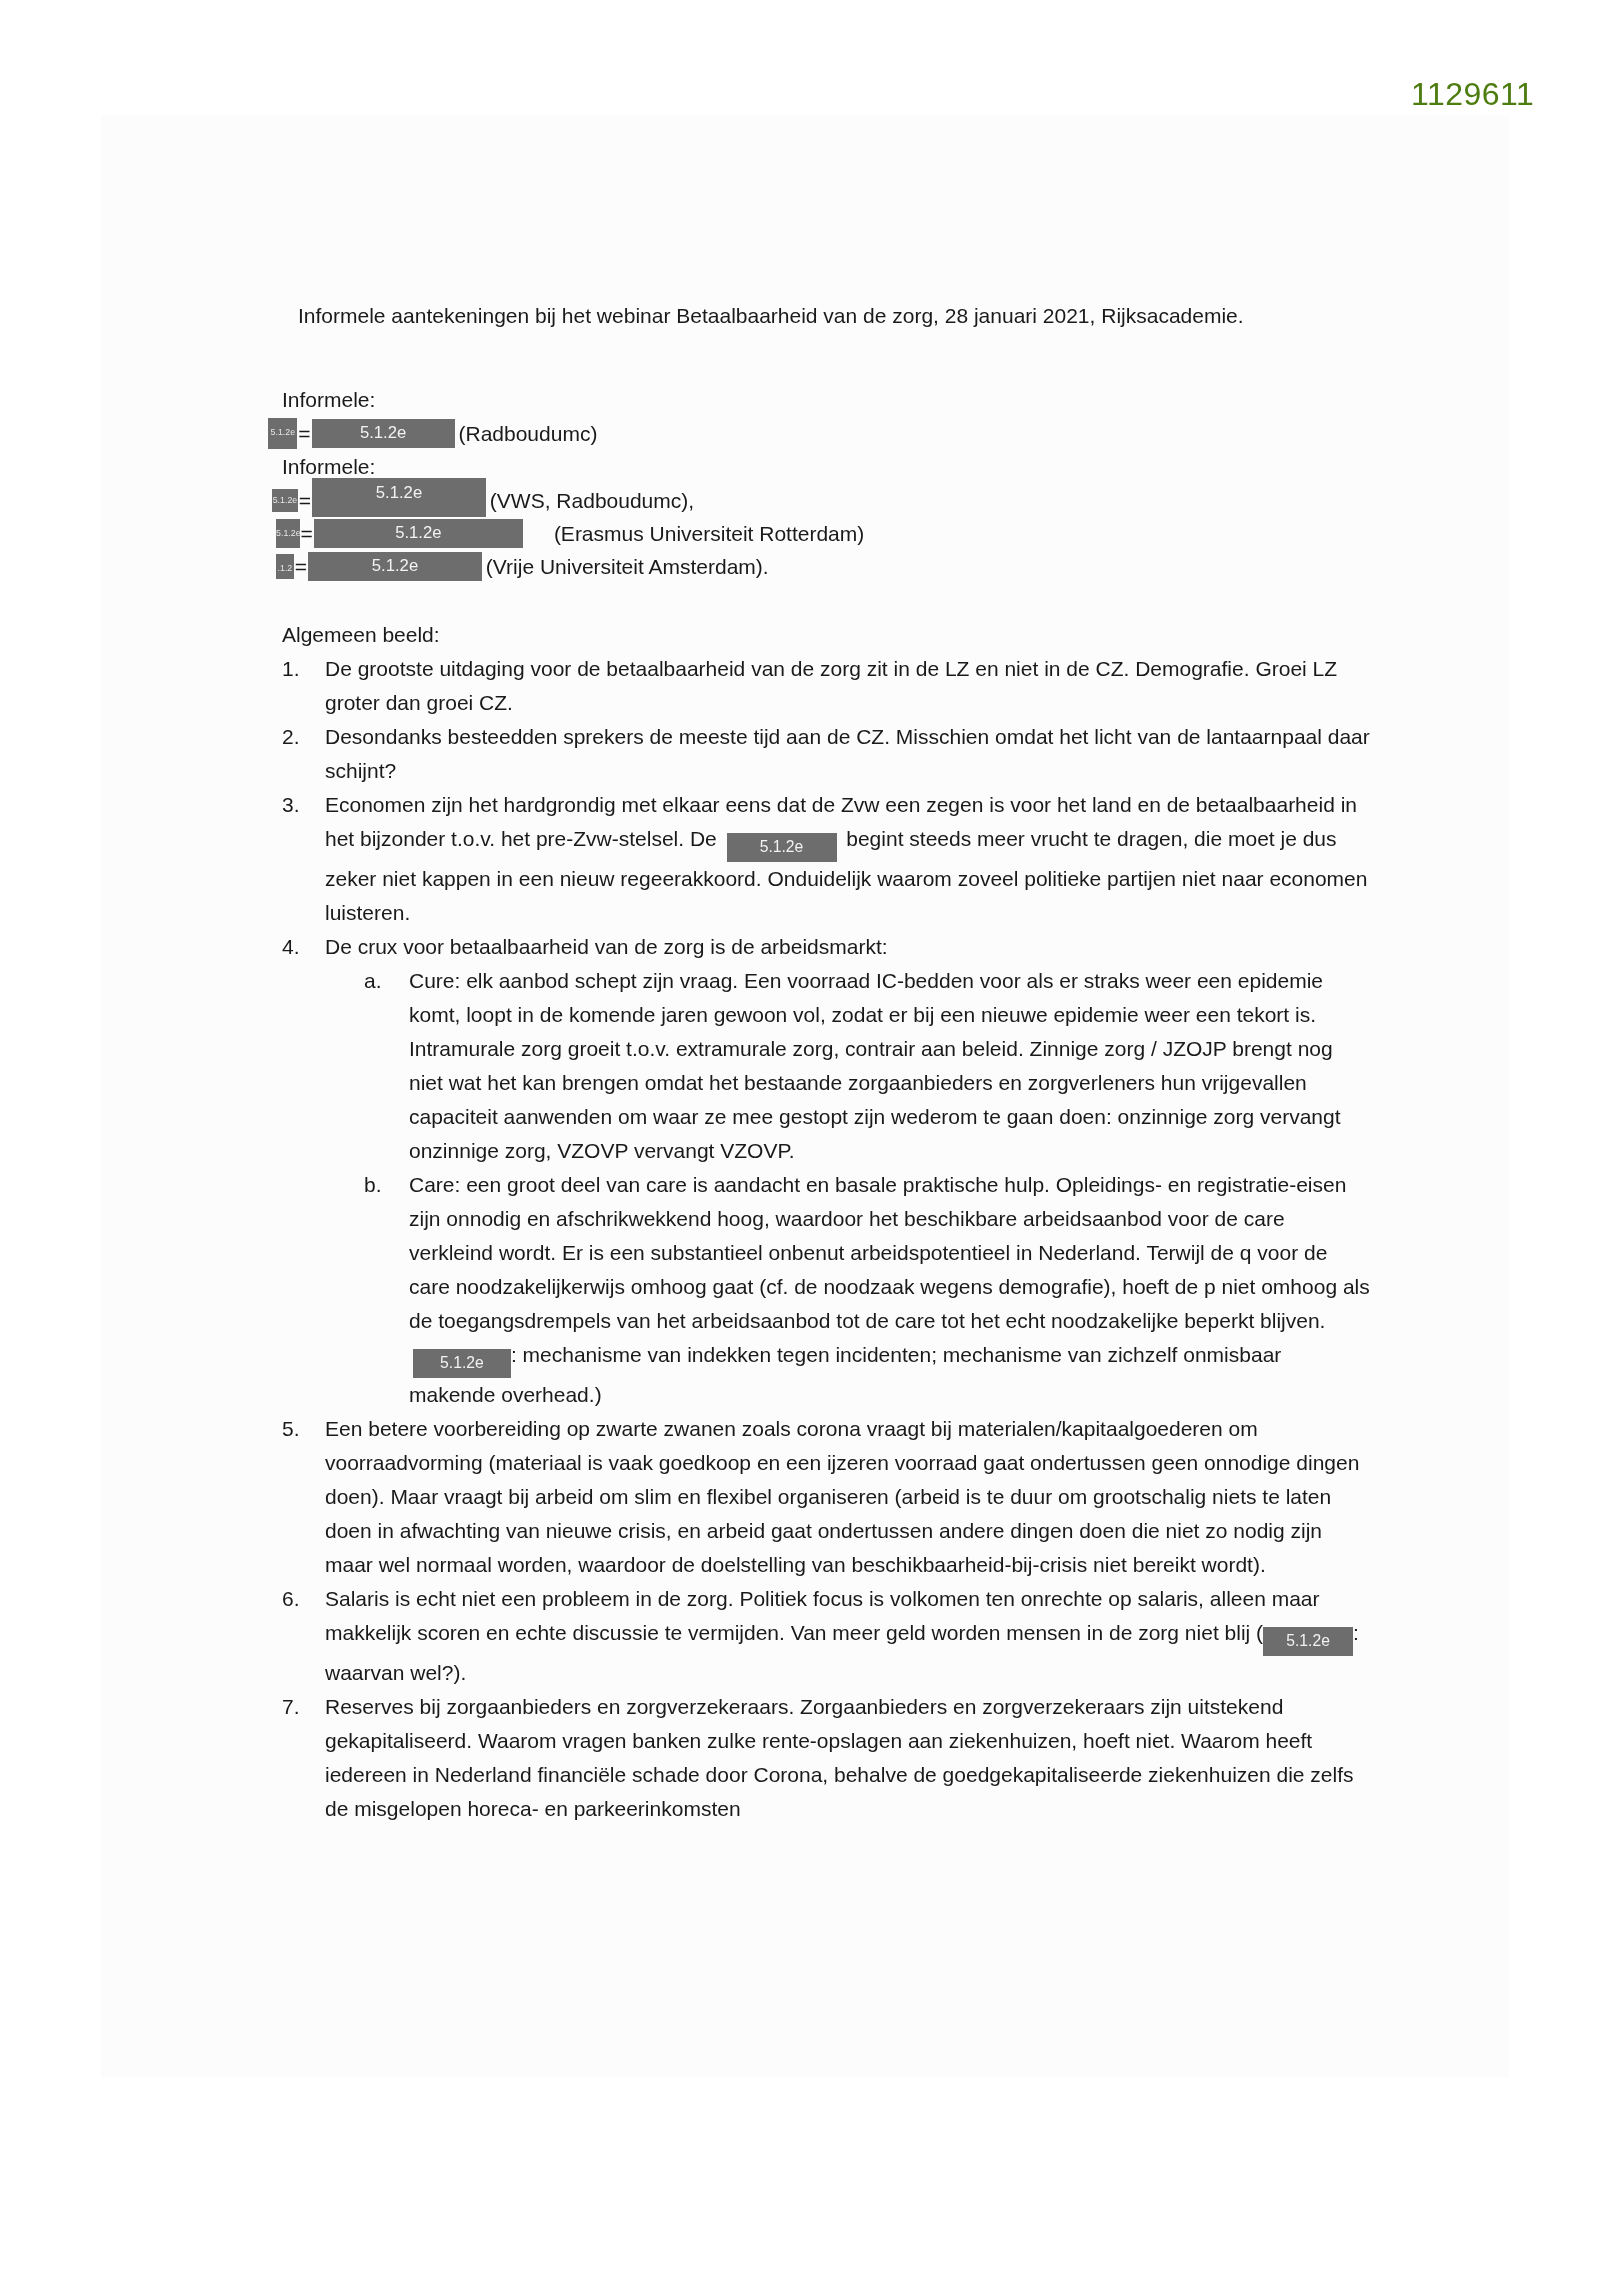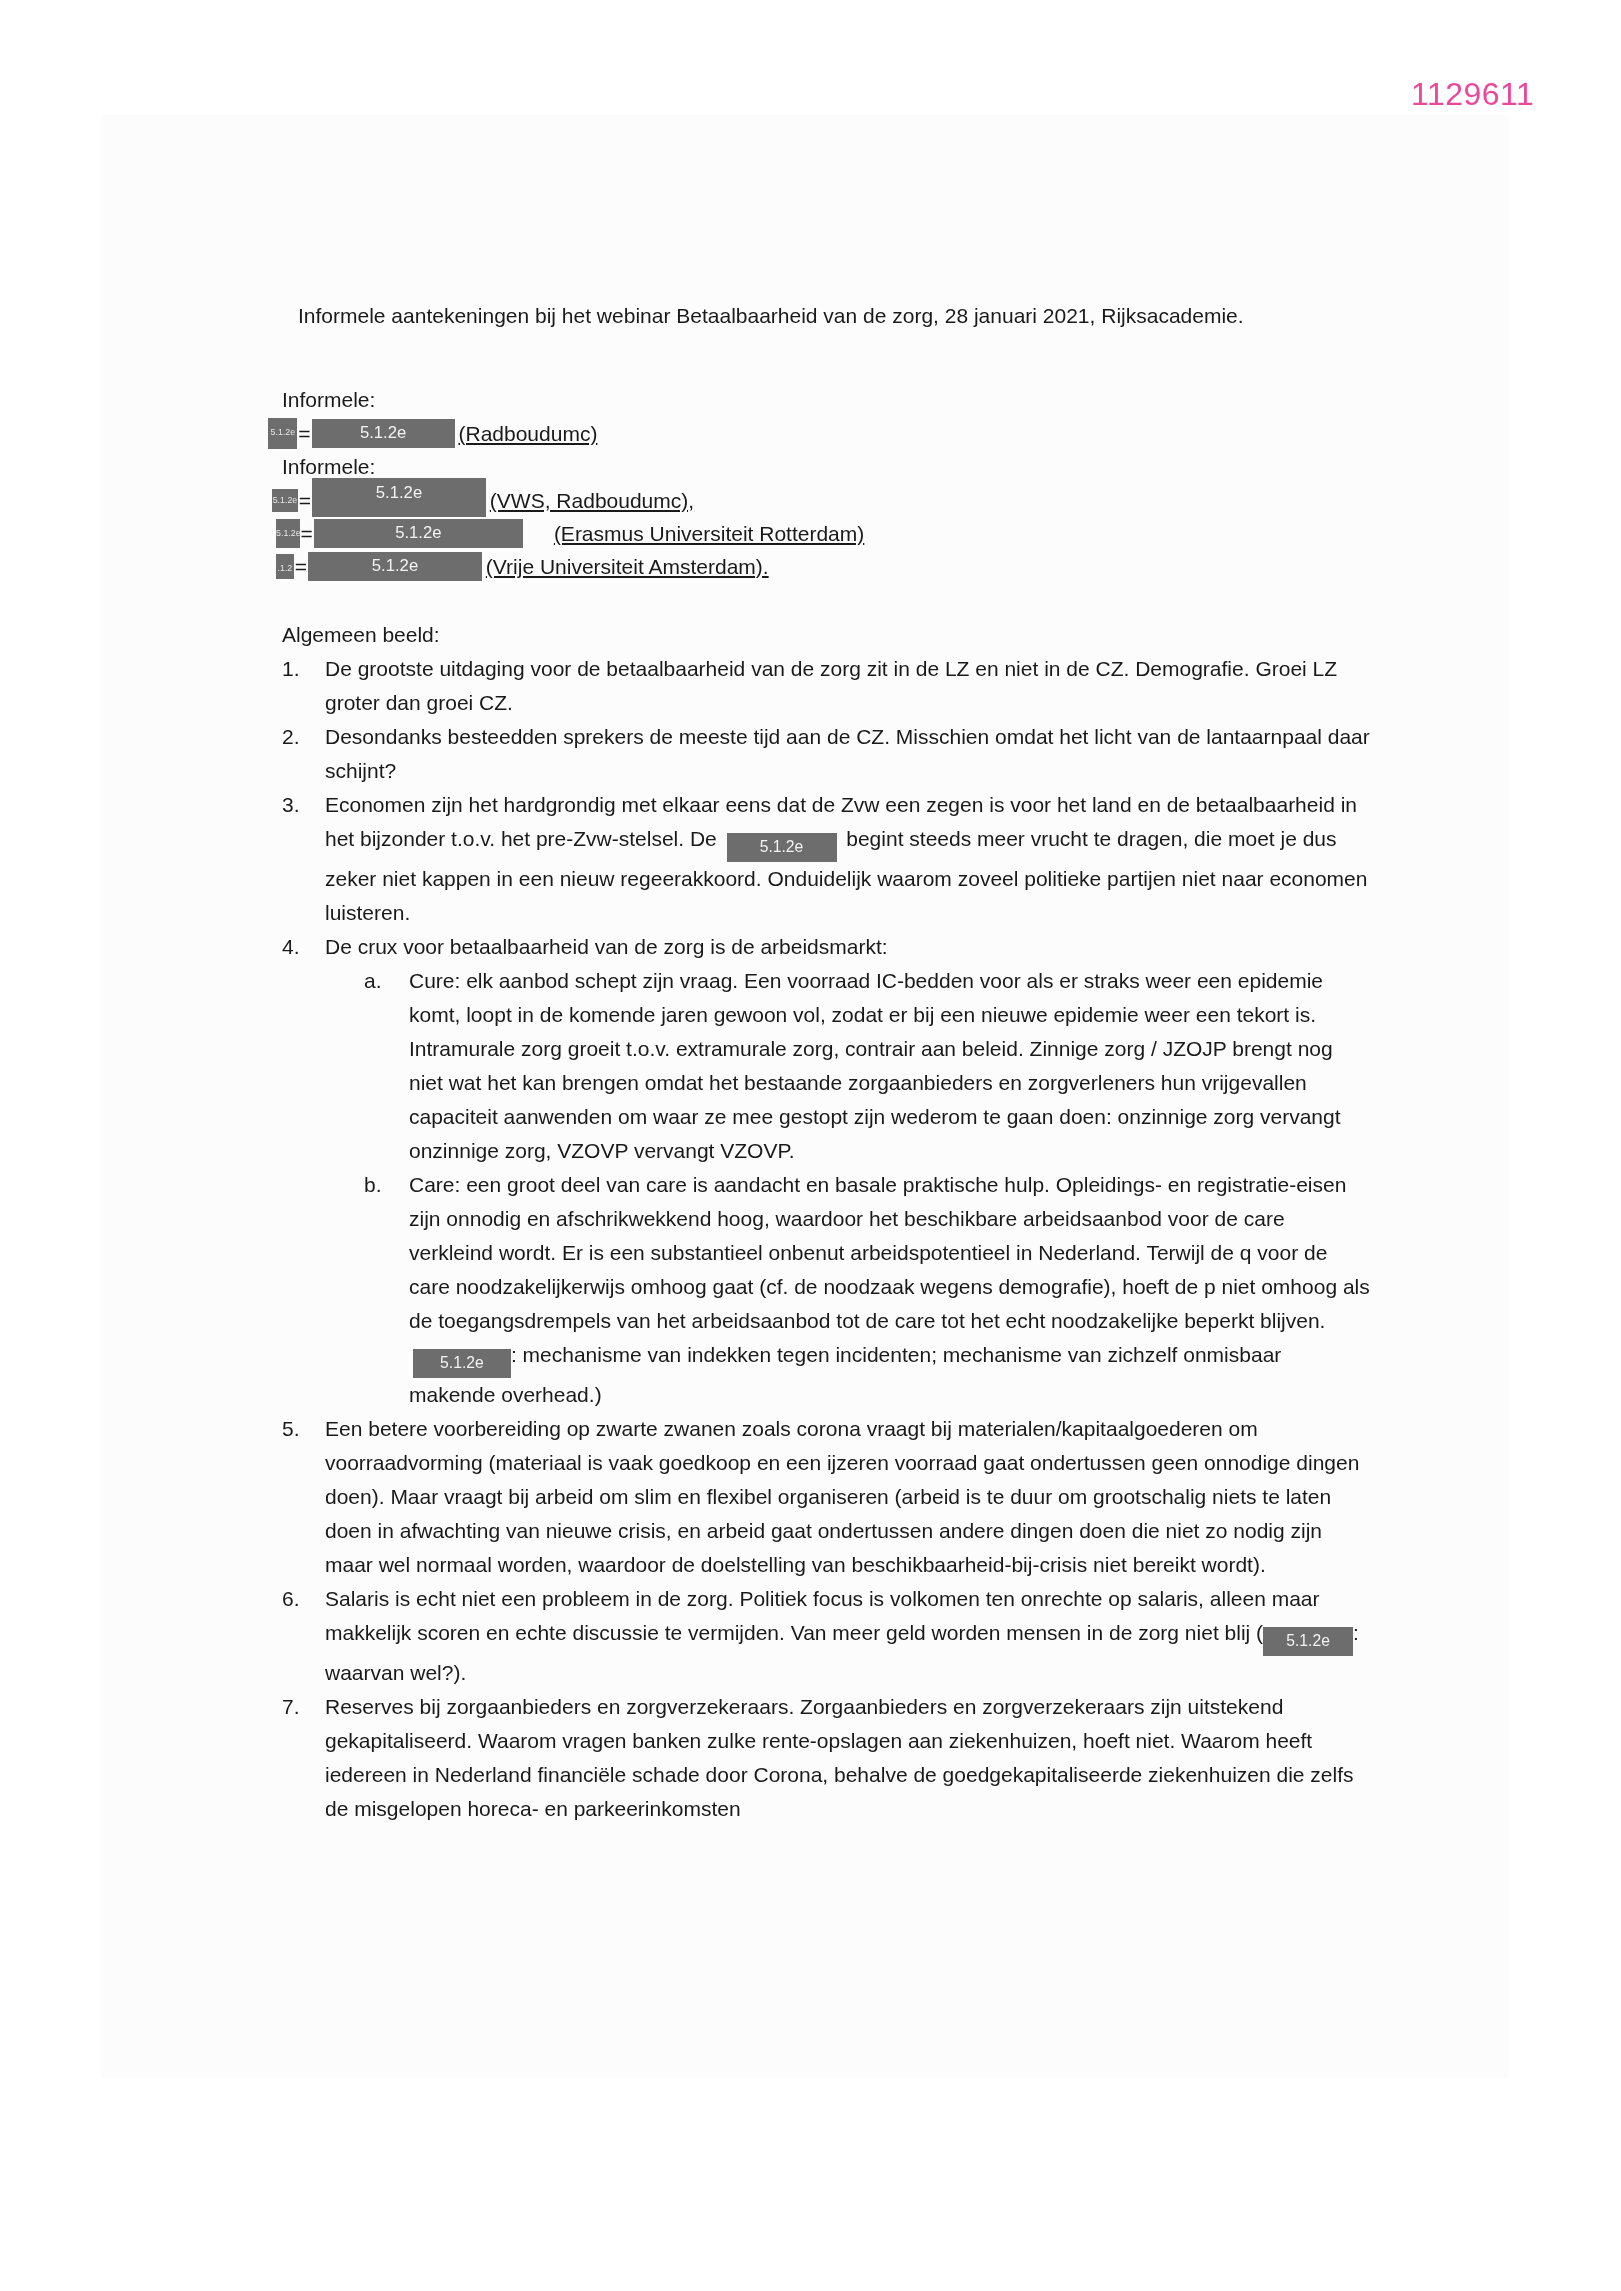--- a/index.html
+++ b/index.html
@@ -5,21 +5,21 @@
     html, body { margin: 0; padding: 0; }
     body {
       width: 1621px; height: 2292px; position: relative; overflow: hidden;
       background: #ffffff;
       font-family: "Liberation Sans", sans-serif;
       color: #111;
     }
     .doc-id {
       position: absolute; left: 1411px; top: 76px;
       font-family: "Liberation Sans", sans-serif;
-      font-size: 32px; color: #ec4899; letter-spacing: 0.5px;
+      font-size: 32px; color: #4d7c0f; letter-spacing: 0.5px;
     }
     .scan-area {
       position: absolute; left: 101px; top: 115px;
       width: 1408px; height: 1963px;
       background: #fcfcfc;
     }
     .page {
       position: absolute; left: 282px; top: 282px; width: 1088px;
       font-family: "Liberation Sans", sans-serif;
       font-size: 21px; line-height: 34px; color: #1a1a1a;
@@ -34,21 +34,21 @@
       display: inline-block; background: #6d6d6d; color: #e8e8e8;
       font-size: 8.8px; line-height: 29px; height: 31px; text-align: center;
       overflow: hidden; white-space: nowrap;
     }
     .eq { display: inline-block; margin: 0 1px; }
     .redact {
       display: inline-block; background: #6d6d6d; color: #f2f2f2;
       font-size: 16.7px; text-align: center; height: 29px; line-height: 27.4px;
       vertical-align: middle; white-space: nowrap;
     }
-    .affil { margin-left: 3.9px; text-decoration: underline; }
+    .affil { margin-left: 3.9px; }
     .gap2 { height: 35px; }
     .item { position: relative; padding-left: 43px; }
     .num { position: absolute; left: 0; top: 0; }
     .sub { position: relative; padding-left: 127px; }
     .sub .letter { position: absolute; left: 82px; top: 0; }
     .inline-redact {
       display: inline-block; background: #6d6d6d; color: #f2f2f2;
       font-size: 15.7px; height: 29px; line-height: 27.4px; text-align: center;
       vertical-align: -5.9px; margin: 0 3.9px;
     }

